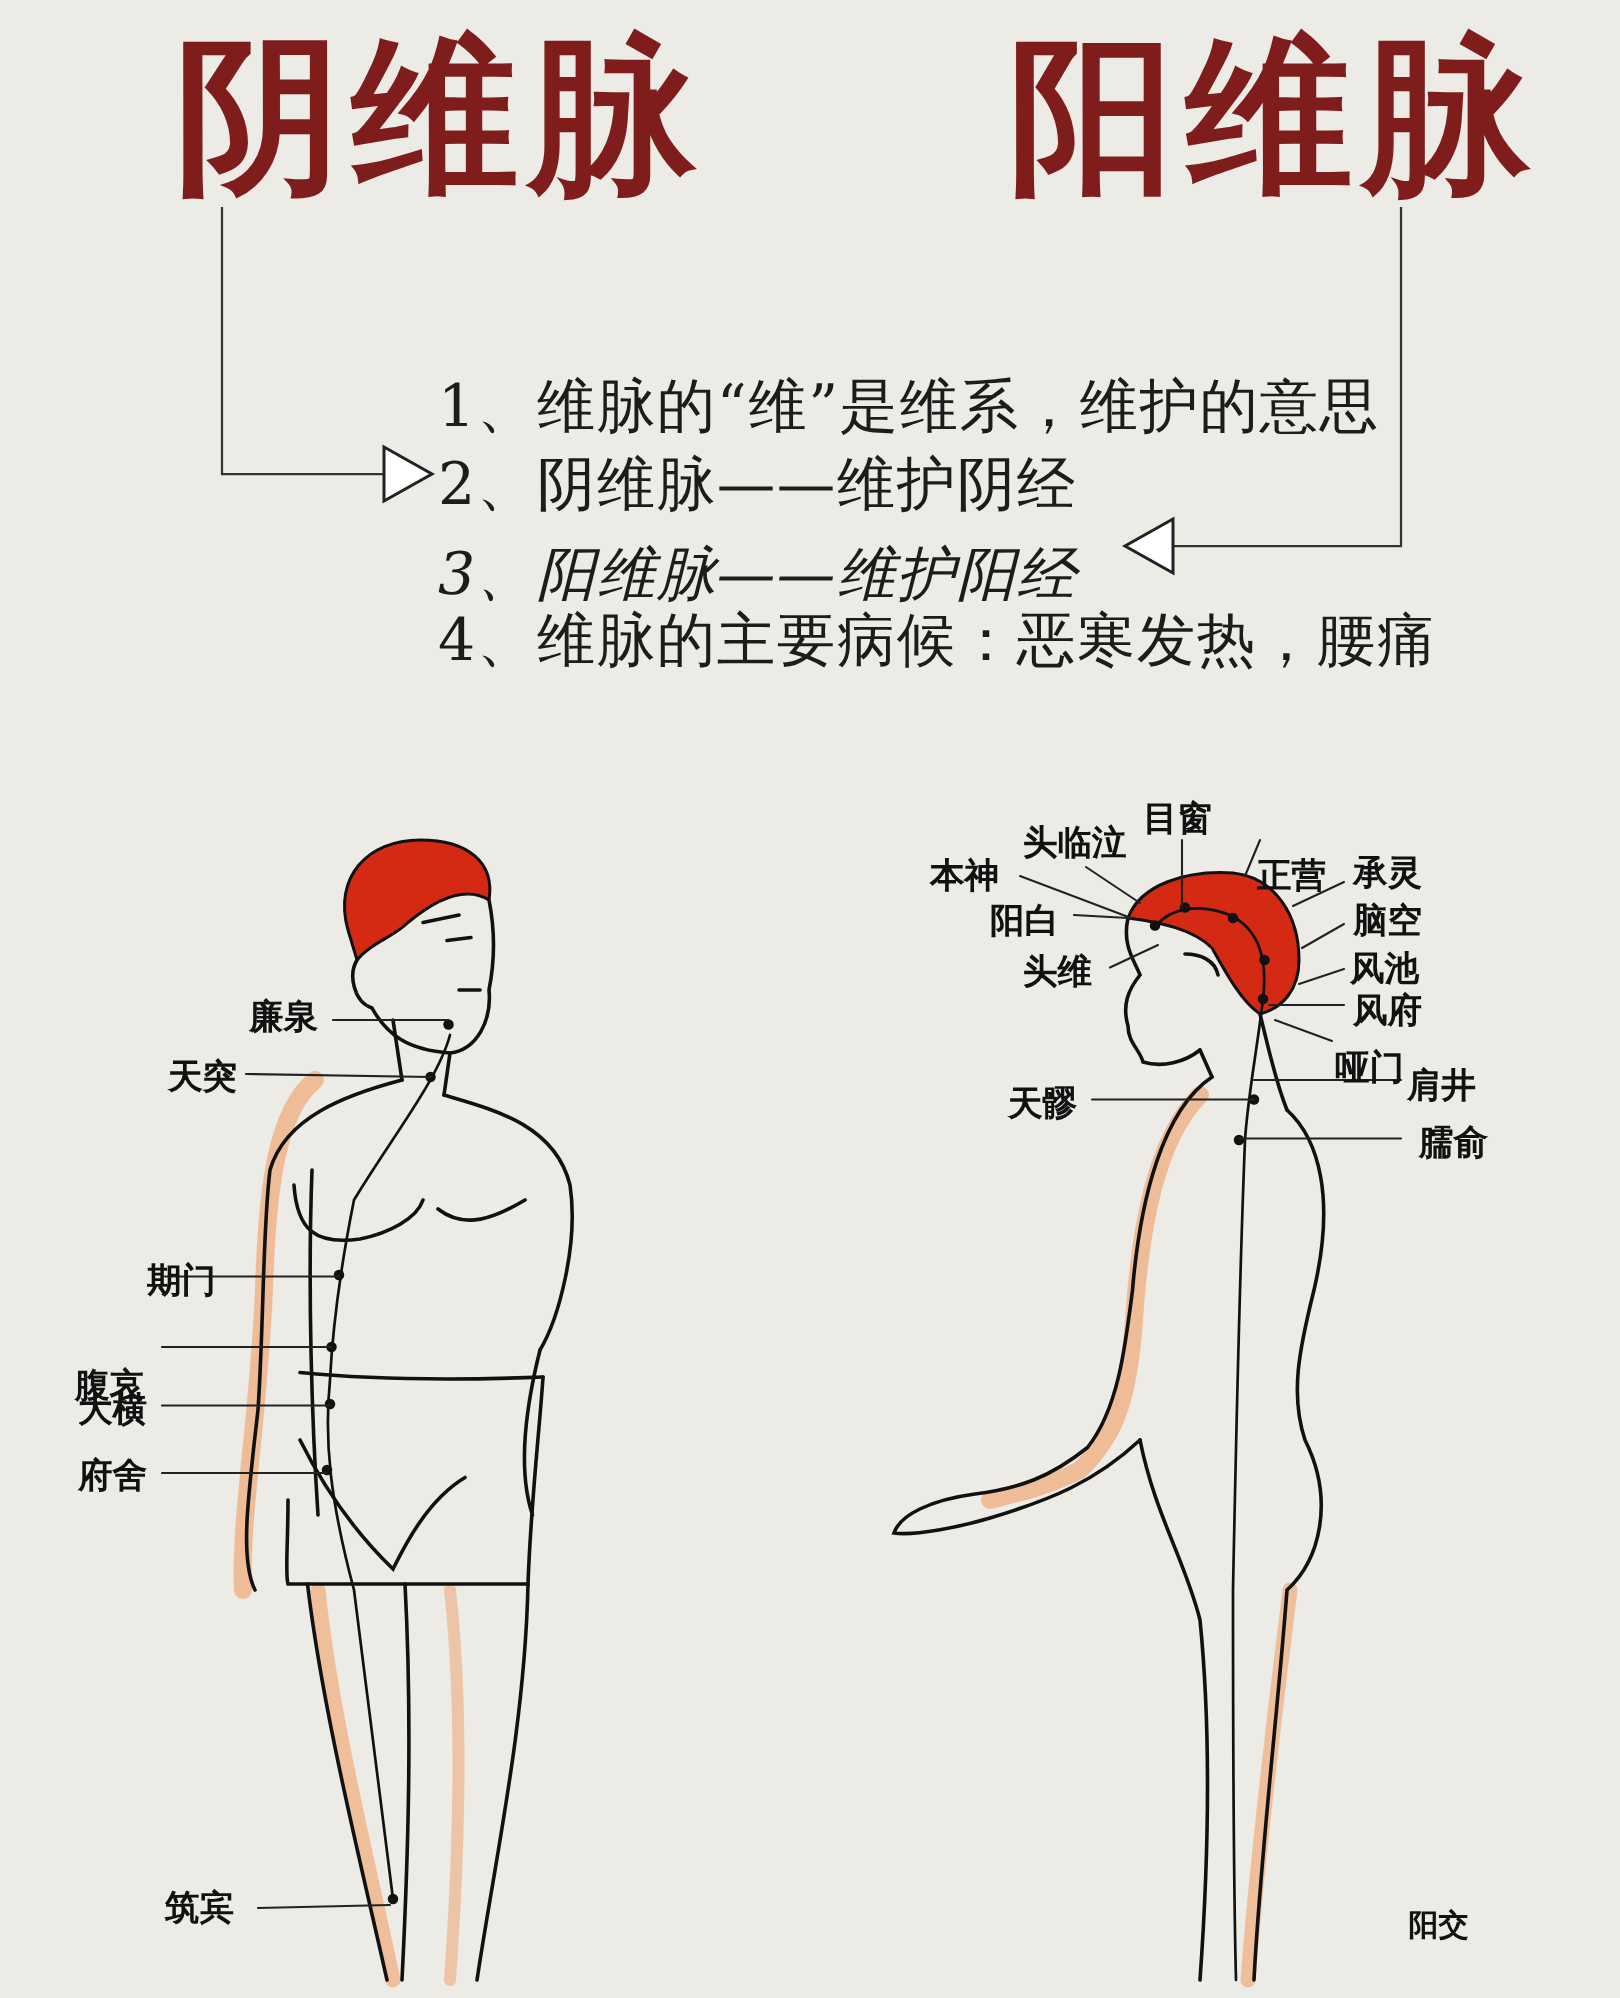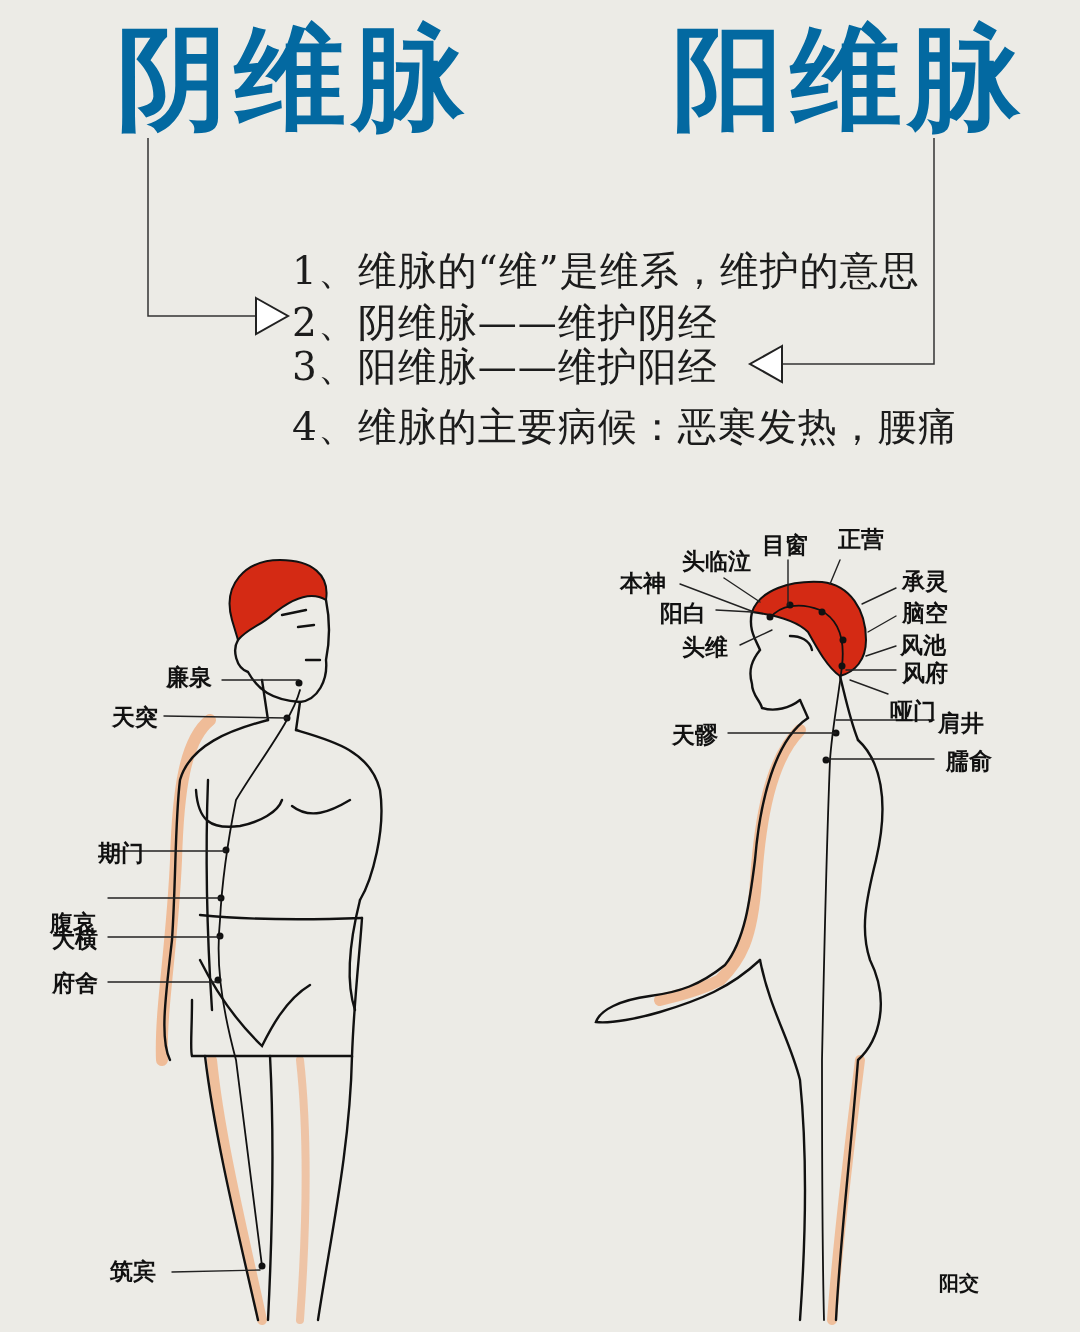--- a/index.html
+++ b/index.html
@@ -5,21 +5,21 @@
     html, body { margin: 0; padding: 0; }
     body {
       width: 1080px; height: 1332px; overflow: hidden; position: relative;
       background: #ecebe6;
       font-family: "DejaVu Sans", "Liberation Sans", sans-serif;
       color: #111;
     }
     .title {
       position: absolute; top: 22px; font-family: "DejaVu Sans", sans-serif;
       font-size: 112px; font-weight: bold; letter-spacing: 6px; line-height: 1;
-      color: #0369a1;
+      color: #7f1d1d;
     }
     .desc {
       position: absolute; left: 292px; font-family: "DejaVu Serif", "Liberation Serif", serif;
       font-size: 39px; color: #1c1c1c; white-space: nowrap; letter-spacing: 1px;
     }
     .label {
       position: absolute; font-family: "DejaVu Sans", sans-serif; font-weight: bold;
       font-size: 23px; color: #111; white-space: nowrap;
     }
     svg.art { position: absolute; left: 0; top: 0; }
@@ -32,21 +32,21 @@
 
 <svg class="art" width="1080" height="1332">
   <polyline points="148,138 148,316 256,316" fill="none" stroke="#333" stroke-width="1.5"></polyline>
   <polygon points="256,298 288,316 256,334" fill="#fff" stroke="#222" stroke-width="2"></polygon>
   <polyline points="934,138 934,364 782,364" fill="none" stroke="#333" stroke-width="1.5"></polyline>
   <polygon points="782,346 750,364 782,382" fill="#fff" stroke="#222" stroke-width="2"></polygon>
 </svg>
 
 <div class="desc" style="top:244px;">1、维脉的“维”是维系，维护的意思</div>
 <div class="desc" style="top:296px;">2、阴维脉——维护阴经</div>
-<div class="desc" style="top:340px;">3、阳维脉——维护阳经</div>
+<div class="desc" style="top:356px;font-style:italic;">3、阳维脉——维护阳经</div>
 <div class="desc" style="top:400px;">4、维脉的主要病候：恶寒发热，腰痛</div>
 
 <svg class="art" width="1080" height="1332">
 
   <g fill="none" stroke="#111" stroke-width="2.4" stroke-linecap="round">
 
     <path d="M210 720 C185 740 178 790 176 860 C172 950 160 1010 162 1060" stroke="#f0b48a" stroke-width="12" opacity="0.85"></path>
     <path d="M212 1060 C220 1140 245 1240 262 1320" stroke="#f0b48a" stroke-width="10" opacity="0.8"></path>
     <path d="M300 1060 C310 1150 305 1250 300 1320" stroke="#f0b48a" stroke-width="8" opacity="0.7"></path>
 
@@ -145,21 +145,21 @@
 
 <div class="label" style="left:166px; top:662px;">廉泉</div>
 <div class="label" style="left:112px; top:702px;">天突</div>
 <div class="label" style="left:50px; top:838px;margin-left:48px;">期门</div>
 <div class="label" style="left:50px; top:908px;">腹哀</div>
 <div class="label" style="left:52px; top:924px;">大横</div>
 <div class="label" style="left:52px; top:968px;">府舍</div>
 <div class="label" style="left:110px; top:1256px;">筑宾</div>
 
 <div class="label" style="left:762px; top:530px;">目窗</div>
-<div class="label" style="left:838px; top:524px;">正营</div>
+<div class="label" style="left:838px; top:568px;">正营</div>
 <div class="label" style="left:682px; top:546px;">头临泣</div>
 <div class="label" style="left:620px; top:568px;">本神</div>
 <div class="label" style="left:660px; top:598px;">阳白</div>
 <div class="label" style="left:682px; top:632px;">头维</div>
 <div class="label" style="left:902px; top:566px;">承灵</div>
 <div class="label" style="left:902px; top:598px;">脑空</div>
 <div class="label" style="left:900px; top:630px;">风池</div>
 <div class="label" style="left:902px; top:658px;">风府</div>
 <div class="label" style="left:890px; top:684px;margin-top:12px;">哑门</div>
 <div class="label" style="left:938px; top:708px;">肩井</div>

